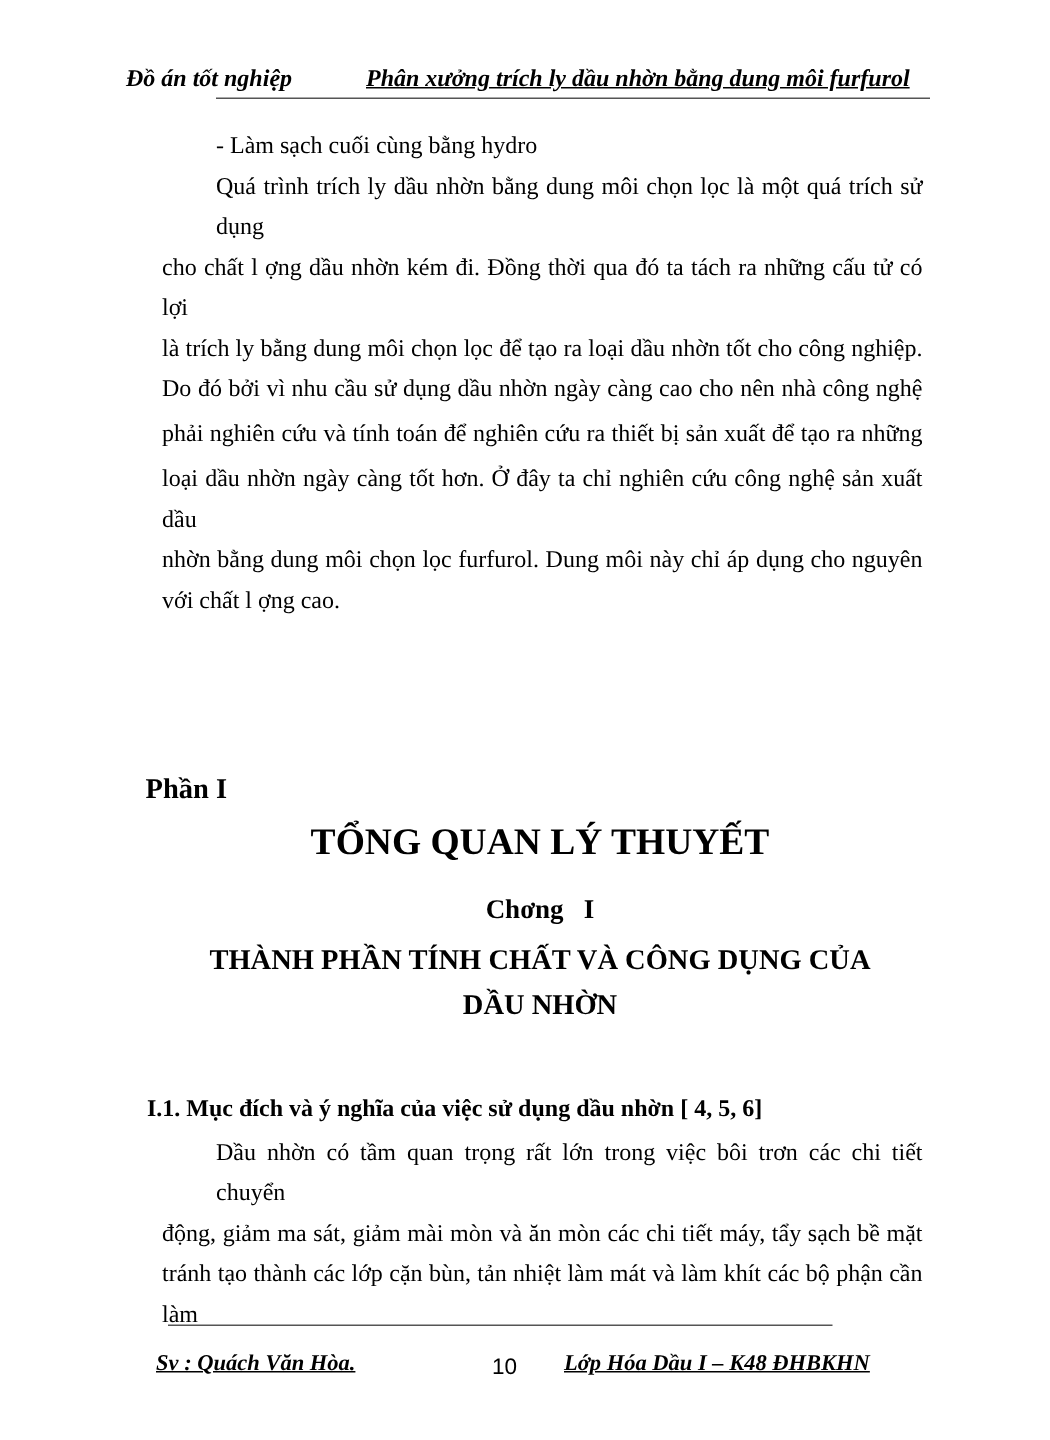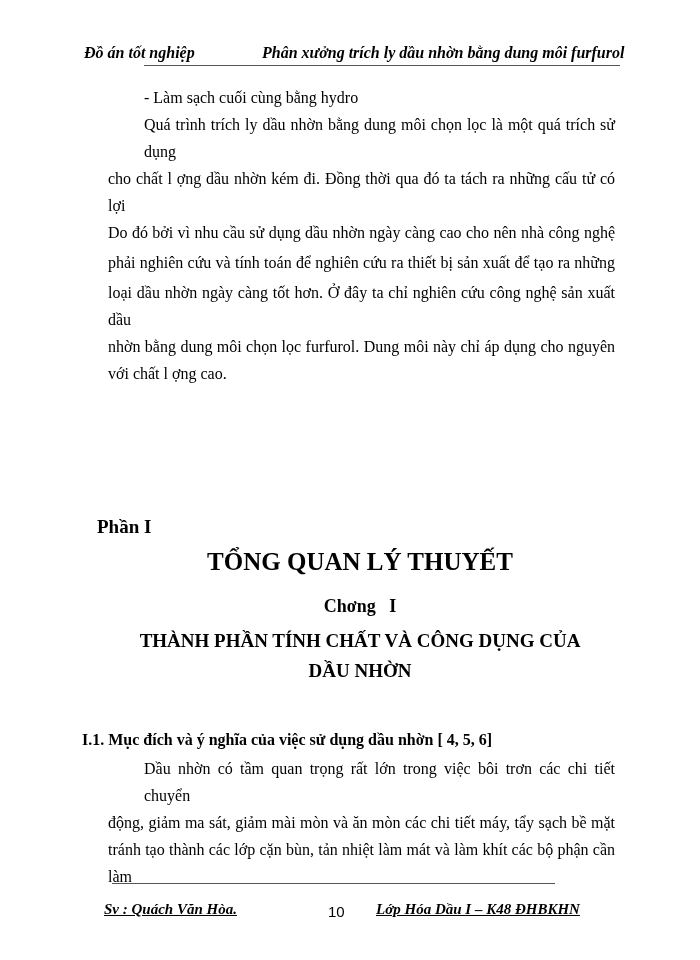--- a/index.html
+++ b/index.html
@@ -7,36 +7,37 @@
          font-family: "Liberation Serif", "DejaVu Serif", serif; color: #000; }
   .abs { position: absolute; }
   .hdr { font-weight: bold; font-style: italic; font-size: 16px; top: 44px; }
   .hdr-line { left: 144px; width: 476px; top: 65px; height: 0; border-top: 1px solid #555; }
   .body-text { font-size: 16px; line-height: 27px; left: 108px; width: 507px; text-align: justify; }
   .line { white-space: nowrap; }
   .just { text-align: justify; text-align-last: justify; display: block; }
   .indent { padding-left: 36px; }
   .part { font-weight: bold; font-size: 19px; left: 97px; top: 516px; }
   .center { left: 80px; width: 560px; text-align: center; font-weight: bold; }
-  .sec { font-weight: bold; font-size: 16px; left: 82px; top: 731px; }
+  .sec { font-weight: bold; font-size: 16px; left: 98px; top: 731px; }
   .ftr-line { left: 112px; width: 443px; top: 883px; height: 0; border-top: 1px solid #555; }
   .ftr { font-weight: bold; font-style: italic; font-size: 15px; top: 901px; text-decoration: underline; }
   .pnum { font-family: "Liberation Sans", "DejaVu Sans", sans-serif; font-size: 15px; top: 903px; left: 304px; margin-left: 24px; }
 </style>
 </head>
 <body>
 
 <div class="abs hdr" style="left:84px;">Đồ án tốt nghiệp</div>
-<div class="abs hdr" style="left:262px;">Phân xưởng trích ly dầu nhờn bằng dung môi furfurol</div>
+<div class="abs hdr" style="left:244px;text-decoration:underline;">Phân xưởng trích ly dầu nhờn bằng dung môi furfurol</div>
 <div class="abs hdr-line"></div>
 
 <div class="abs body-text" style="top:84px;">
   <div class="line" style="padding-left:36px;">- Làm sạch cuối cùng bằng hydro</div>
   <div class="just indent">Quá trình trích ly dầu nhờn bằng dung môi chọn lọc là một quá trích sử dụng</div>
   <div class="just">cho chất l ợng dầu nhờn kém đi. Đồng thời qua đó ta tách ra những cấu tử có lợi</div>
+  <div class="just">là trích ly bằng dung môi chọn lọc để tạo ra loại dầu nhờn tốt cho công nghiệp.</div>
   <div class="just">Do đó bởi vì nhu cầu sử dụng dầu nhờn ngày càng cao cho nên nhà công nghệ</div>
   <div class="just" style="margin-top:3px;">phải nghiên cứu và tính toán để nghiên cứu ra thiết bị sản xuất để tạo ra những</div>
   <div class="just" style="margin-top:3px;">loại dầu nhờn ngày càng tốt hơn. Ở đây ta chỉ nghiên cứu công nghệ sản xuất dầu</div>
   <div class="just">nhờn bằng dung môi chọn lọc furfurol. Dung môi này chỉ áp dụng cho nguyên</div>
   <div class="line">với chất l ợng cao.</div>
 </div>
 
 <div class="abs part">Phần I</div>
 <div class="abs center" style="top:548px; font-size:25px;">TỔNG QUAN LÝ THUYẾT</div>
 <div class="abs center" style="top:596px; font-size:18px; white-space:pre;">Chơng   I</div>

